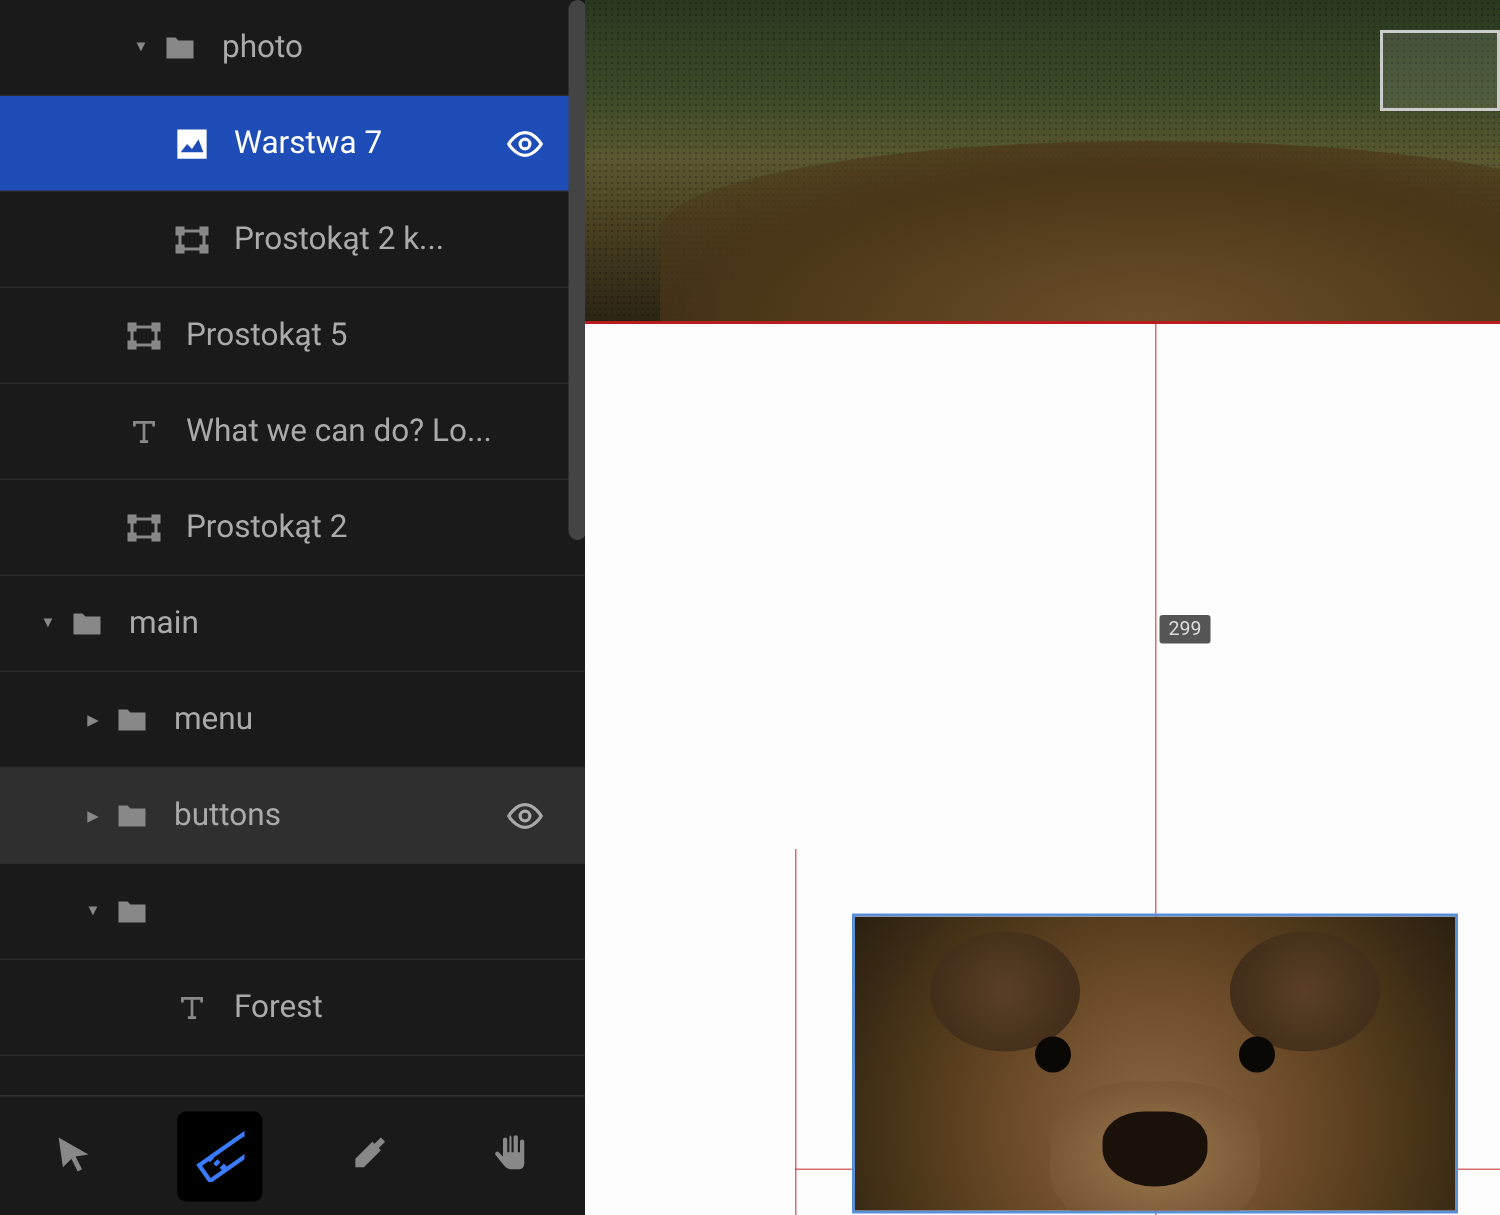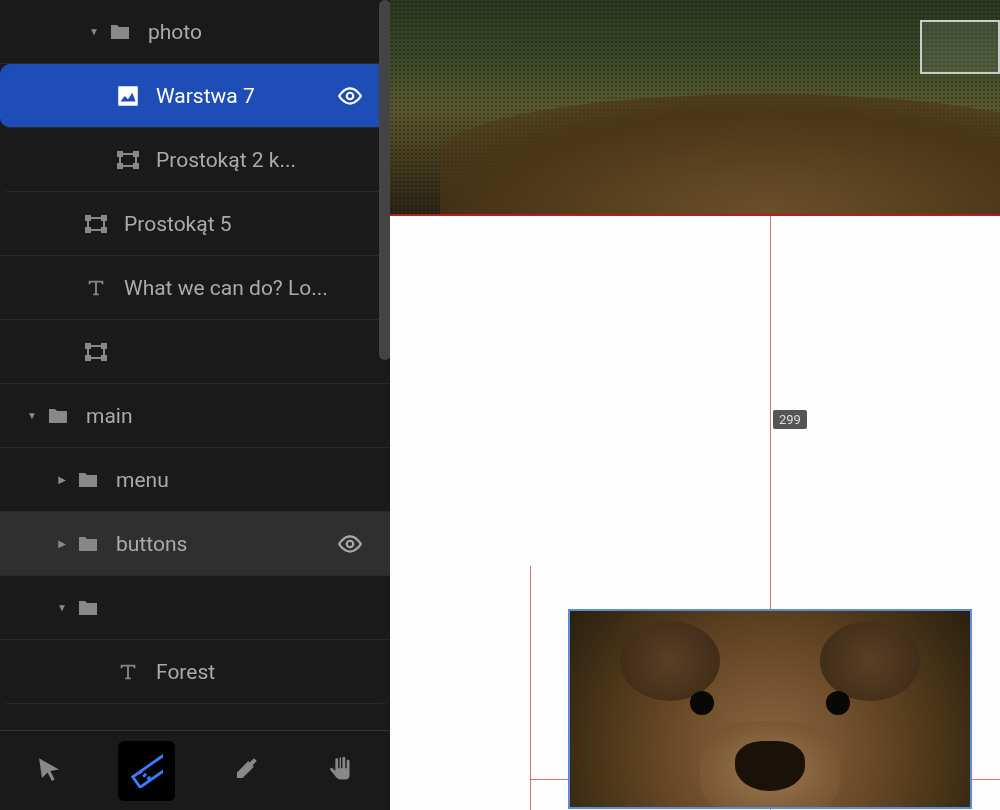--- a/index.html
+++ b/index.html
@@ -5,21 +5,21 @@
 * { margin: 0; padding: 0; box-sizing: border-box; font-family: -apple-system, BlinkMacSystemFont, "Segoe UI", Roboto, sans-serif; }
 body { background: #1e1e1e; width: 1000px; height: 810px; overflow: hidden; display: flex; }
 .sidebar { width: 390px; height: 100%; background: #1a1a1a; display: flex; flex-direction: column; position: relative; }
 .layers { flex: 1; overflow: hidden; }
 .layer-item { height: 64px; display: flex; align-items: center; padding-left: 0; border-bottom: 1px solid #2a2a2a; cursor: pointer; position: relative; }
 .layer-item.selected { background: #1e4db7; }
 .layer-item.hovered { background: #2f2f2f; }
 .indent-0 { padding-left: 20px; }
 .indent-1 { padding-left: 50px; }
 .indent-2 { padding-left: 82px; }
-.indent-3 { padding-left: 114px; border-radius: 10px; }
+.indent-3 { padding-left: 114px; }
 .chevron { width: 24px; display: flex; align-items: center; justify-content: center; color: #888; font-size: 14px; }
 .chevron.down::before { content: "▼"; font-size: 10px; }
 .chevron.right::before { content: "▶"; font-size: 10px; }
 .layer-icon { width: 28px; height: 28px; margin-right: 14px; display: flex; align-items: center; justify-content: center; color: #888; }
 .layer-item.selected .layer-icon { color: #fff; }
 .layer-label { color: #aaa; font-size: 21px; flex: 1; overflow: hidden; text-overflow: ellipsis; white-space: nowrap; padding-right: 10px; }
 .layer-item.selected .layer-label { color: #fff; }
 .eye-icon { width: 40px; display: flex; align-items: center; justify-content: center; color: #aaa; margin-right: 20px; }
 .layer-item.selected .eye-icon { color: #fff; }
 .toolbar { height: 80px; background: #1a1a1a; display: flex; align-items: center; padding: 0 20px; gap: 40px; border-top: 1px solid #333; }
@@ -118,20 +118,21 @@
     <div class="layer-item indent-2">
       <span class="layer-icon">
         <svg viewBox="0 0 24 24" width="24" height="24" fill="none" stroke="#888" stroke-width="2">
             <rect x="4" y="6" width="16" height="12"></rect>
             <rect x="2" y="4" width="4" height="4" fill="#888"></rect>
             <rect x="18" y="4" width="4" height="4" fill="#888"></rect>
             <rect x="2" y="16" width="4" height="4" fill="#888"></rect>
             <rect x="18" y="16" width="4" height="4" fill="#888"></rect>
           </svg>
       </span>
+      <span class="layer-label">Prostokąt 2</span>
     </div>
 
     <div class="layer-item indent-0">
       <span class="chevron down"></span>
       <span class="layer-icon">
         <svg viewBox="0 0 24 24" width="24" height="24" fill="#888">
             <path d="M3 5h6l2 2h10v12H3z"></path>
           </svg>
       </span>
       <span class="layer-label">main</span>

